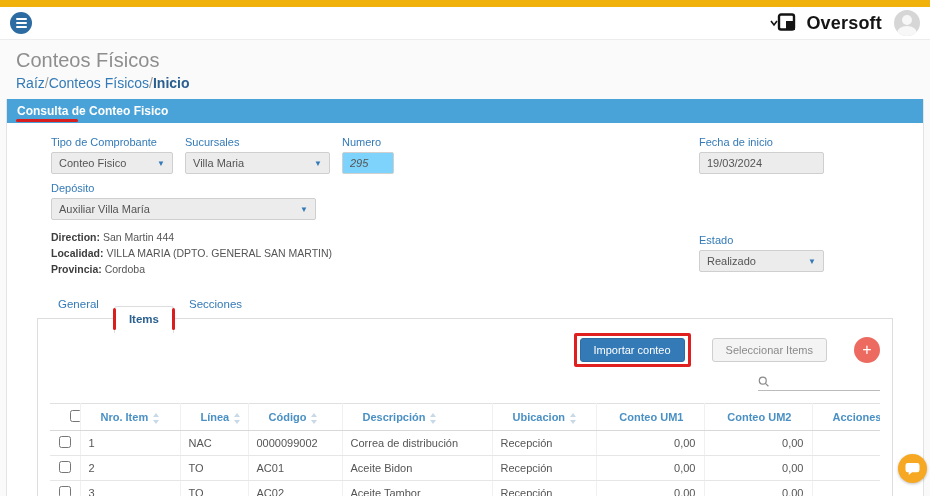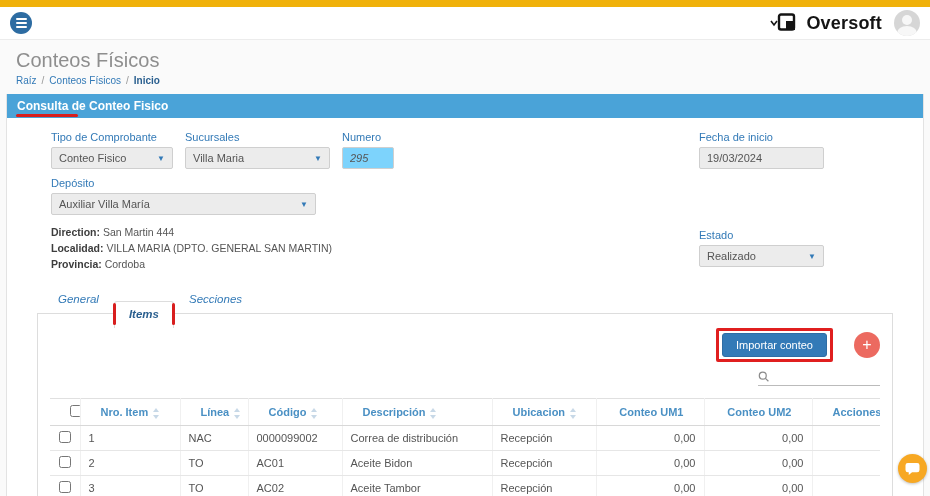--- a/index.html
+++ b/index.html
@@ -32,21 +32,21 @@
   .avatar::before { 
     content:""; position:absolute; left:8px; top:5px; width:10px; height:10px;
     border-radius:50%; background:#f7f7f7;
   }
   .avatar::after { 
     content:""; position:absolute; left:3px; top:16px; width:20px; height:14px;
     border-radius:50%; background:#f7f7f7;
   }
   
   .page-title { margin:9px 0 3px 16px; font-size:20px; font-weight:400; color:#8e8e8e; }
-  .breadcrumb { margin-left:16px; font-size:10px; color:#999; display:flex; gap:5px; align-items:center; }
+  .breadcrumb { margin-left:16px; font-size:14px; color:#999; display:flex; align-items:center; }
   .breadcrumb a { color:#337ab7; text-decoration:none; cursor:pointer; }
   .breadcrumb .last { color:#2a5f8f; font-weight:bold; }
   
   .panel { margin:8px 6px 0 6px; background:#fff; border:1px solid #e3e3e3; border-top:none; }
   .panel-head {
     background:#4aa3d8; color:#fff; font-size:12px; font-weight:bold;
     padding:5px 10px; position:relative;
   }
   .red-underline { position:absolute; left:9px; bottom:1px; width:62px; height:3px; background:#d81e1e; border-radius:2px; }
   .panel-body { padding:13px 36px 0 44px; }
@@ -67,21 +67,21 @@
   .w-dep{width:265px}
   .mt8{margin-top:8px}
   .info-row { display:flex; align-items:flex-start; margin-top:10px; }
   .info-lines { font-size:10.5px; color:#555; line-height:1.5; }
   .info-lines b { color:#3d3d3d; }
   .estado-group { width:125px; margin-left:auto; margin-right:63px; margin-top:4px; }
   
   .tabs { display:flex; margin:14px 0 0 -8px; border-bottom:1px solid #ddd; position:relative; }
   .tab {
     font-size:11.5px; color:#337ab7; padding:6px 14px 7px; cursor:pointer; position:relative;
-    border:1px solid transparent; border-bottom:none; border-radius:3px 3px 0 0; background:transparent;font-style:italic;
+    border:1px solid transparent; border-bottom:none; border-radius:3px 3px 0 0; background:transparent;
   }
   .tab.active {
     background:#fff; border-color:#ddd; color:#2a5f8f; font-weight:bold; top:15px; padding-bottom:8px;
   }
   .red-mark { position:absolute; top:1px; width:3px; height:22px; background:#d81e1e; border-radius:2px; }
   .red-mark.left { left:-2px; } .red-mark.right { right:-2px; }
   
   .tab-box {
     border:1px solid #ddd; margin:-1px -6px 0 -14px; padding:12px 12px 0; background:#fff;
     height:230px;
@@ -213,20 +213,21 @@
       </div>
       <div class="tab">Secciones</div>
     </div>
 
     <div class="tab-box">
 
       <div class="btn-row">
         <span class="annot-box">
           <button class="btn primary">Importar conteo</button>
         </span>
+        <button class="btn light">Seleccionar Items</button>
         <button class="fab-add">+</button>
       </div>
 
       <div class="search-row">
         <div class="search-wrap">
           <svg width="13" height="13" viewBox="0 0 13 13">
             <circle cx="5.5" cy="5.5" r="4" fill="none" stroke="#8a8a8a" stroke-width="1.4"></circle>
             <line x1="8.6" y1="8.6" x2="12" y2="12" stroke="#8a8a8a" stroke-width="1.4"></line>
           </svg>
           <input style="">

